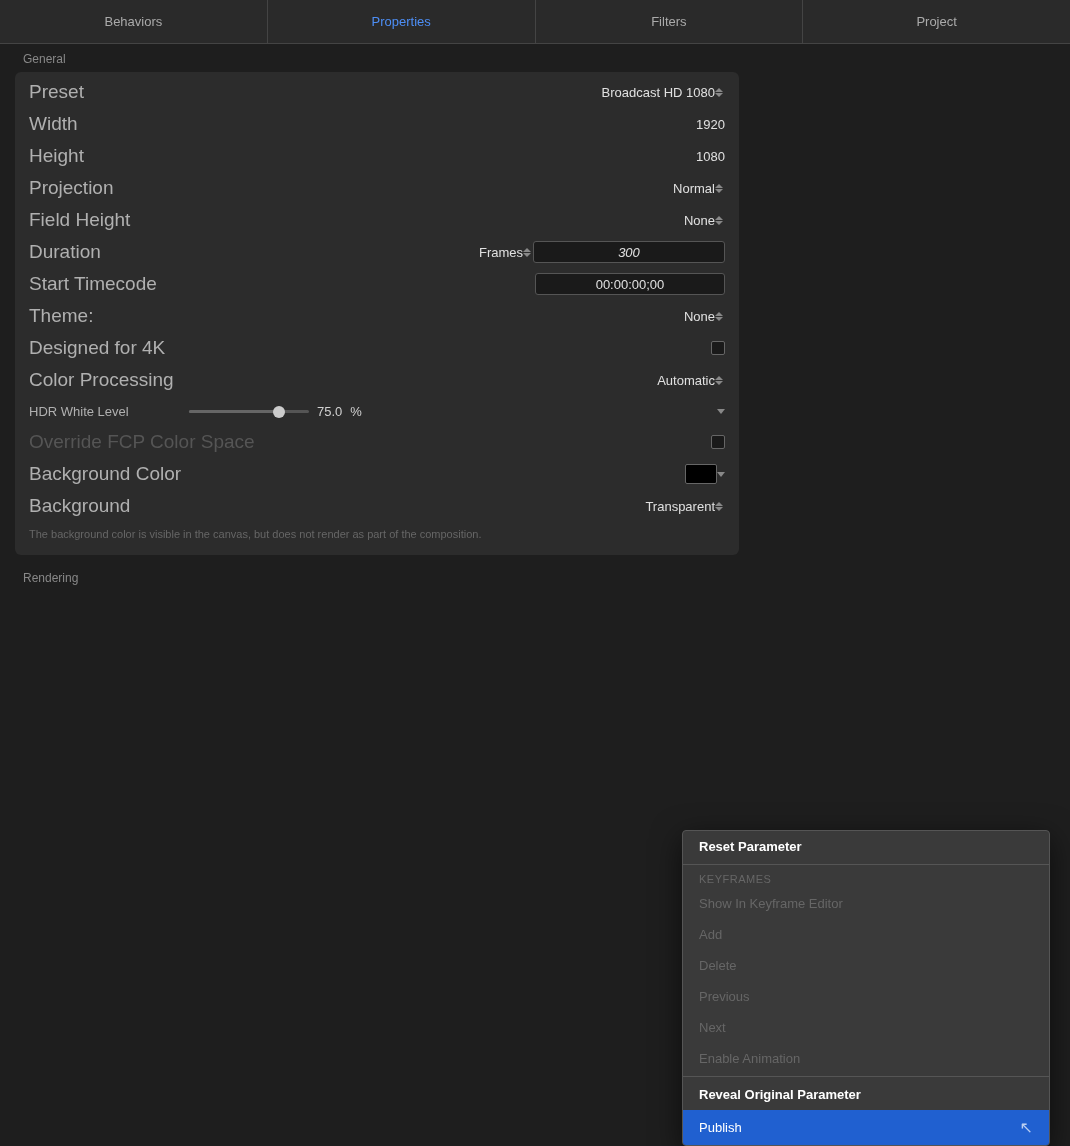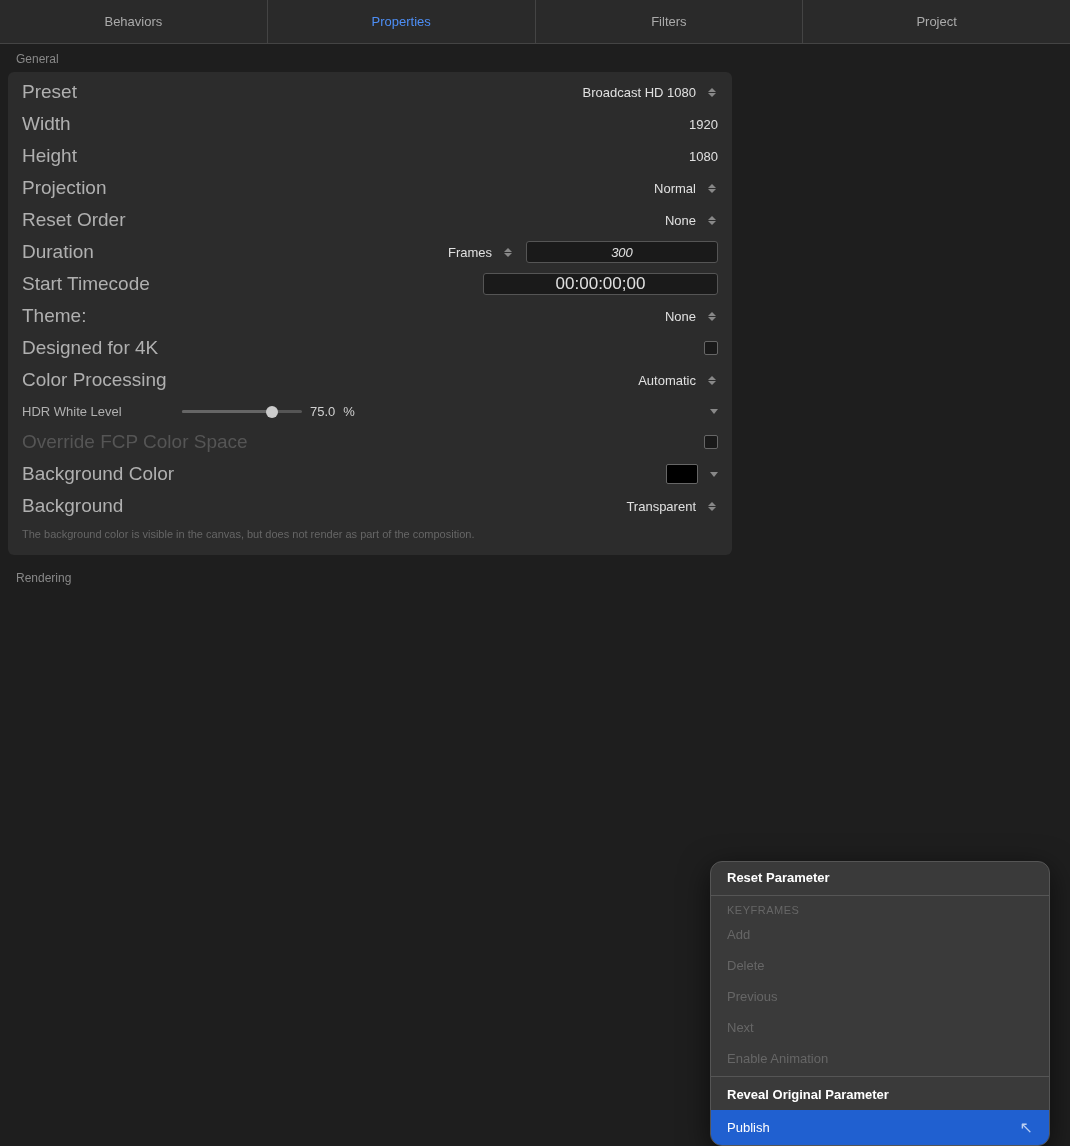--- a/index.html
+++ b/index.html
@@ -37,20 +37,21 @@
     .tab.active {
       color: #4d8ef5;
       background: #2a2a2a;
     }
 
     
     .main-content {
       width: 740px;
       height: calc(1146px - 44px);
       overflow-y: auto;
+      margin-left: 7px;
     }
 
     
     .section-label {
       padding: 8px 16px 6px;
       font-size: 12px;
       color: #888;
       font-weight: 400;
     }
 
@@ -75,21 +76,21 @@
       min-width: 160px;
       flex-shrink: 0;
     }
 
     .prop-value {
       color: #e0e0e0;
       font-size: 13px;
       margin-left: auto;
       display: flex;
       align-items: center;
-      gap: 12px;
+      gap: 0;
     }
 
     .spinner {
       display: inline-flex;
       flex-direction: column;
       width: 10px;
       height: 14px;
       justify-content: center;
       gap: 1px;
       cursor: pointer;
@@ -118,21 +119,21 @@
       text-align: center;
       min-width: 80px;
       font-style: italic;
     }
 
     .timecode-input {
       background: #1a1a1a;
       border: 1px solid #555;
       border-radius: 3px;
       color: #e0e0e0;
-      font-size: 17px;
+      font-size: 13px;
       padding: 2px 6px;
       height: 22px;
       text-align: center;
       min-width: 110px;
     }
 
     .color-swatch {
       width: 32px;
       height: 20px;
       background: #000;
@@ -210,24 +211,24 @@
       font-size: 13px;
       min-width: 160px;
       flex-shrink: 0;
     }
 
     
     .context-menu {
       position: absolute;
       right: 20px;
       bottom: 0;
-      width: 340px;
+      width: 368px;
       background: #3a3a3a;
       border: 1px solid #555;
-      border-radius: 12px;
+      border-radius: 4px;
       box-shadow: 0 8px 30px rgba(0,0,0,0.6);
       overflow: hidden;
       z-index: 1000;
     }
 
     .context-menu-item {
       padding: 8px 16px;
       font-size: 13px;
       color: #e0e0e0;
       cursor: pointer;
@@ -319,21 +320,21 @@
         <span>Normal</span>
         <div class="spinner">
           <div class="spinner-arrow up"></div>
           <div class="spinner-arrow down"></div>
         </div>
       </div>
     </div>
 
 
     <div class="prop-row">
-      <span class="prop-label">Reset Order</span>
+      <span class="prop-label">Field Height</span>
       <div class="prop-value">
         <span>None</span>
         <div class="spinner">
           <div class="spinner-arrow up"></div>
           <div class="spinner-arrow down"></div>
         </div>
       </div>
     </div>
 
 
@@ -437,20 +438,23 @@
 
   <div class="context-menu-item bold">
     <span>Reset Parameter</span>
   </div>
 
   <div class="context-divider"></div>
 
   <div class="context-section-label">KEYFRAMES</div>
 
   <div class="context-menu-item disabled">
+    <span>Show In Keyframe Editor</span>
+  </div>
+  <div class="context-menu-item disabled">
     <span>Add</span>
   </div>
   <div class="context-menu-item disabled">
     <span>Delete</span>
   </div>
   <div class="context-menu-item disabled">
     <span>Previous</span>
   </div>
   <div class="context-menu-item disabled">
     <span>Next</span>

